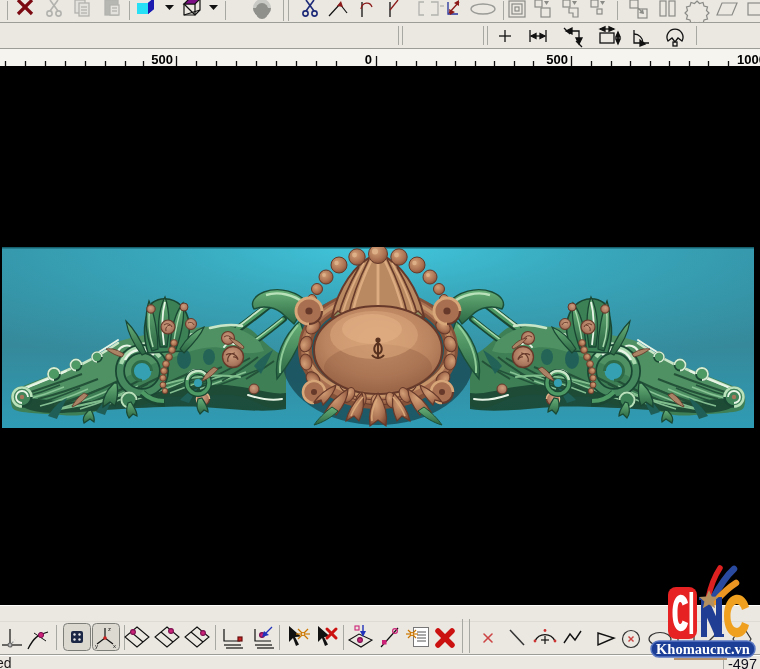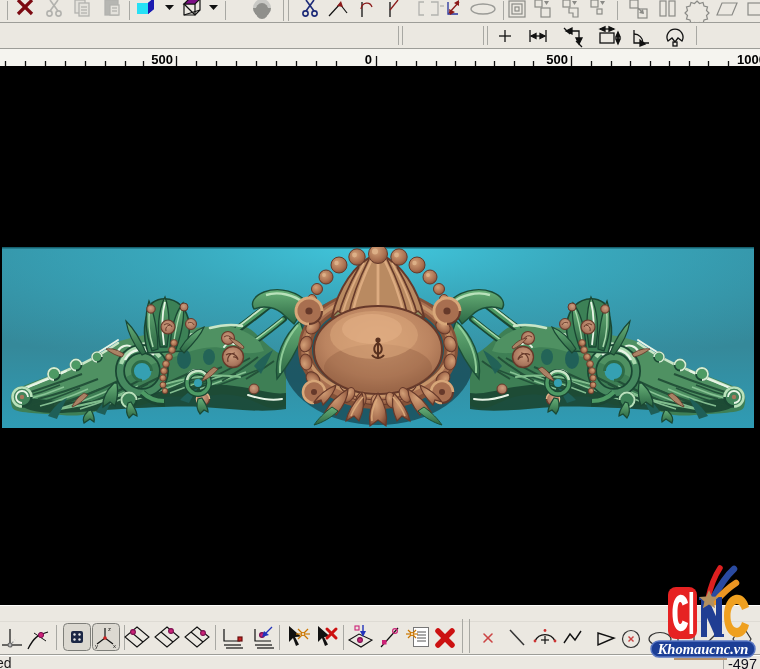--- a/index.html
+++ b/index.html
@@ -6,21 +6,21 @@
     font-family:"Liberation Sans",sans-serif;background:#000;}
   #page{position:relative;width:760px;height:669px;}
   .bar{position:absolute;left:0;width:760px;background:#ebe8e1;}
   #tb1{top:0;height:22px;border-bottom:1px solid #9d9d98;}
   #tb2{top:23px;height:25px;border-bottom:1px solid #9d9d98;}
   #ruler{position:absolute;left:0;top:49px;width:760px;height:18px;background:#3b82f6;}
   #canvas{position:absolute;left:0;top:67px;width:760px;height:538px;background:#000;}
   #art{position:absolute;left:2px;top:180px;}
   #btb{top:605px;height:49px;}
   #status{top:654px;height:15px;border-top:1px solid #9d9d98;}
-  #logo{position:absolute;left:648px;top:563px;width:112px;height:97px;font-style:italic;}
+  #logo{position:absolute;left:648px;top:563px;width:112px;height:97px;}
   svg{display:block;}
 </style>
 </head>
 <body>
 <div id="page">
 
   <div class="bar" id="tb1">
     <svg width="760" height="22" viewBox="0 0 760 22">
       <g stroke="#a8a8a3" stroke-width="1">
         <line x1="7.5" y1="1" x2="7.5" y2="20"></line>

